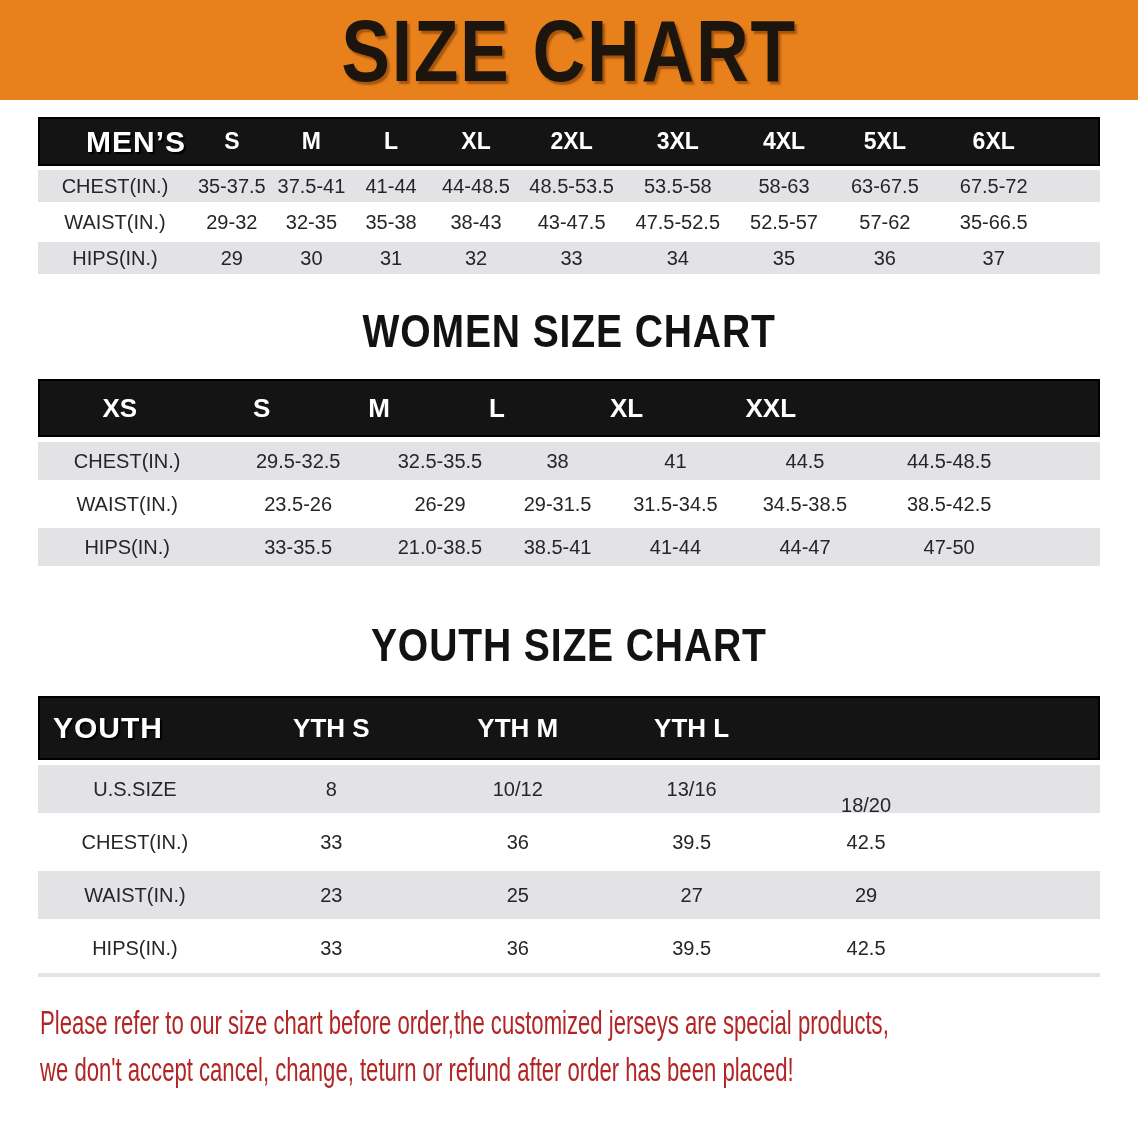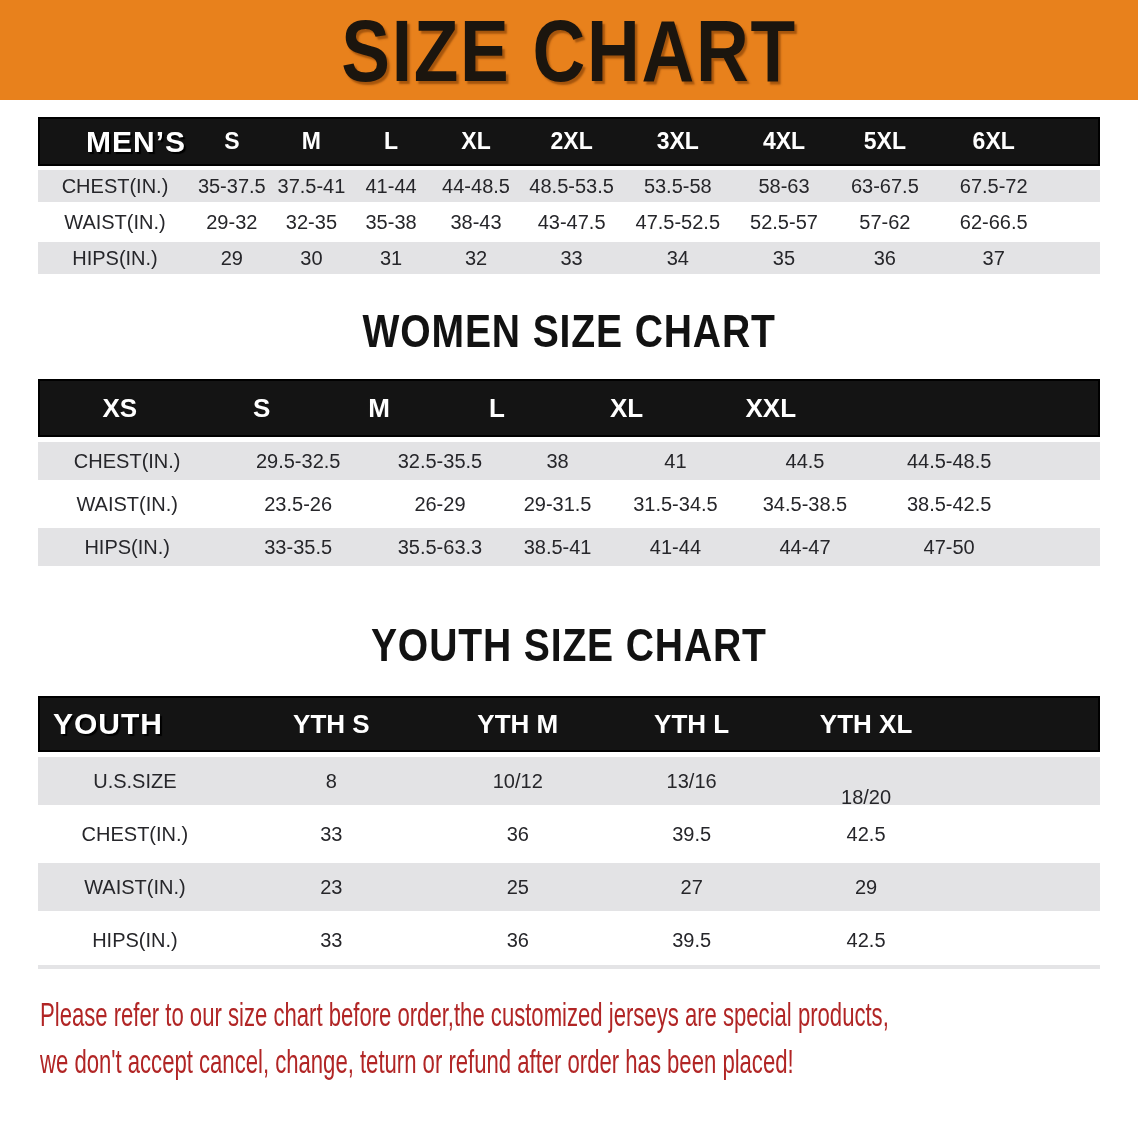--- a/index.html
+++ b/index.html
@@ -35,21 +35,21 @@
   .sec-1 .size-table { margin-top:23px; }
   .sec-2 .size-table { margin-top:26px; }
 
   .band {
     background:#141414; color:#ffffff;
     display:flex; align-items:center;
     box-shadow:inset 0 0 0 2px #000000;
   }
   .sec-0 .band { height:49px; margin-bottom:4px; }
   .sec-1 .band { height:58px; margin-bottom:5px; }
-  .sec-2 .band { height:56px; margin-bottom:5px; }
+  .sec-2 .band { height:64px; margin-bottom:5px; }
 
   .corner {
     font-weight:bold; font-size:30px; letter-spacing:1px;
     padding-left:15px; box-sizing:border-box; white-space:nowrap;
     text-shadow:2px 2px 1px #000;
   }
   .colhead { text-align:center; font-weight:bold; white-space:nowrap; }
   .sec-0 .colhead { font-size:23px; }
   .sec-1 .colhead, .sec-2 .colhead { font-size:26px; }
 
@@ -111,21 +111,21 @@
         <div class="row">
           <div class="rowlabel" style="flex: 0 0 14.5%;">WAIST(IN.)</div>
           <div class="cell" style="flex: 0 0 7.5%;">29-32</div>
           <div class="cell" style="flex: 0 0 7.5%;">32-35</div>
           <div class="cell" style="flex: 0 0 7.5%;">35-38</div>
           <div class="cell" style="flex: 0 0 8.5%;">38-43</div>
           <div class="cell" style="flex: 0 0 9.5%;">43-47.5</div>
           <div class="cell" style="flex: 0 0 10.5%;">47.5-52.5</div>
           <div class="cell" style="flex: 0 0 9.5%;">52.5-57</div>
           <div class="cell" style="flex: 0 0 9.5%;">57-62</div>
-          <div class="cell" style="flex: 0 0 11%;">62-66.5</div>
+          <div class="cell" style="flex: 0 0 11%;">35-66.5</div>
         </div>
         <div class="row gray">
           <div class="rowlabel" style="flex: 0 0 14.5%;">HIPS(IN.)</div>
           <div class="cell" style="flex: 0 0 7.5%;">29</div>
           <div class="cell" style="flex: 0 0 7.5%;">30</div>
           <div class="cell" style="flex: 0 0 7.5%;">31</div>
           <div class="cell" style="flex: 0 0 8.5%;">32</div>
           <div class="cell" style="flex: 0 0 9.5%;">33</div>
           <div class="cell" style="flex: 0 0 10.5%;">34</div>
           <div class="cell" style="flex: 0 0 9.5%;">35</div>
@@ -163,39 +163,38 @@
           <div class="cell" style="flex: 0 0 15.4%;">23.5-26</div>
           <div class="cell" style="flex: 0 0 11.3%;">26-29</div>
           <div class="cell" style="flex: 0 0 10.85%;">29-31.5</div>
           <div class="cell" style="flex: 0 0 11.35%;">31.5-34.5</div>
           <div class="cell" style="flex: 0 0 13.05%;">34.5-38.5</div>
           <div class="cell" style="flex: 0 0 14.1%;">38.5-42.5</div>
         </div>
         <div class="row gray">
           <div class="rowlabel" style="flex: 0 0 16.8%;">HIPS(IN.)</div>
           <div class="cell" style="flex: 0 0 15.4%;">33-35.5</div>
-          <div class="cell" style="flex: 0 0 11.3%;">35.5-63.3</div>
+          <div class="cell" style="flex: 0 0 11.3%;">21.0-38.5</div>
           <div class="cell" style="flex: 0 0 10.85%;">38.5-41</div>
           <div class="cell" style="flex: 0 0 11.35%;">41-44</div>
           <div class="cell" style="flex: 0 0 13.05%;">44-47</div>
           <div class="cell" style="flex: 0 0 14.1%;">47-50</div>
         </div>
       </div>
   </div>
 </section>
 
 <section class="size-section sec-2">
   <h2 class="section-heading"><span class="condense">YOUTH SIZE CHART</span></h2>
   <div class="size-table">
     <div class="band">
         <div class="corner" style="flex: 0 0 18.25%;">YOUTH</div>
         <div class="colhead" style="flex: 0 0 18.75%;">YTH S</div>
         <div class="colhead" style="flex: 0 0 16.35%;">YTH M</div>
         <div class="colhead" style="flex: 0 0 16.4%;">YTH L</div>
-        <div class="colhead" style="flex: 0 0 16.45%;">YTH XL</div>
         <div class="colhead" style="flex: 0 0 13.8%;"></div>
       </div>
     <div class="rows">
         <div class="row gray">
           <div class="rowlabel" style="flex: 0 0 18.25%;">U.S.SIZE</div>
           <div class="cell" style="flex: 0 0 18.75%;">8</div>
           <div class="cell" style="flex: 0 0 16.35%;">10/12</div>
           <div class="cell" style="flex: 0 0 16.4%;">13/16</div>
           <div class="cell" style="flex: 0 0 16.45%; margin-top: 32px;">18/20</div>
         </div>

